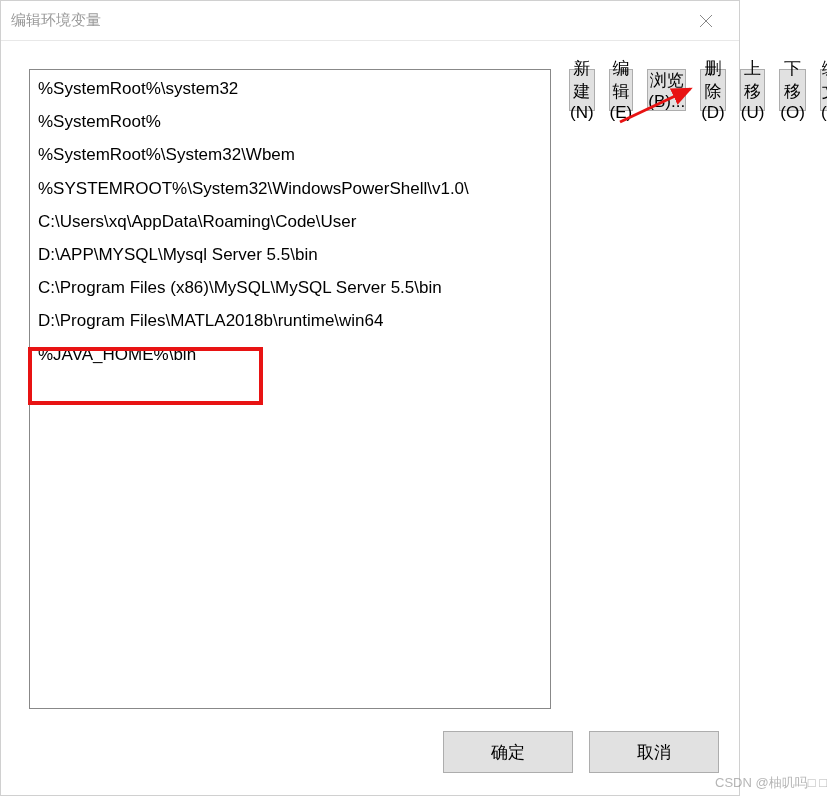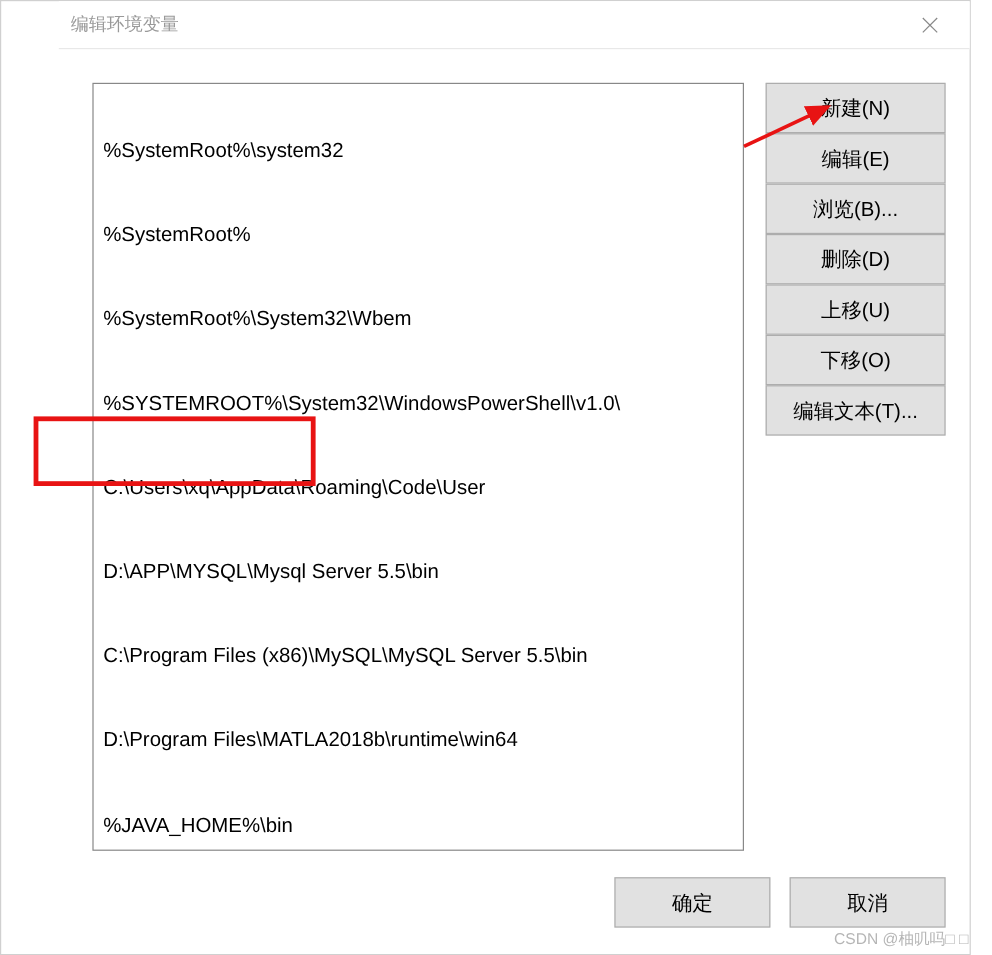--- a/index.html
+++ b/index.html
@@ -9,27 +9,26 @@
     }
     body {
       font-family: "Microsoft YaHei", "Segoe UI", sans-serif;
       background: #fff;
       width: 827px;
       height: 796px;
       position: relative;
       overflow: hidden;
     }
     .dialog {
-      width: 809px;
+      width: 740px;
       height: 796px;
       border: 1px solid #d0d0d0;
       background: #fff;
       display: flex;
       flex-direction: column;
-      padding-left: 48px;
     }
     .titlebar {
       height: 40px;
       display: flex;
       align-items: center;
       padding: 0 10px;
       border-bottom: 1px solid #e8e8e8;
       background: #fff;
     }
     .titlebar-title {
@@ -69,35 +68,35 @@
     .listbox-inner {
       padding: 2px 0;
     }
     .list-item {
       font-size: 17px;
       color: #000;
       padding: 3px 8px 3px 8px;
       line-height: 1.6;
       white-space: nowrap;
       cursor: default;
-      margin-top: 37px;
     }
     .highlight-box {
       position: absolute;
       border: 4px solid #e81313;
       left: 28px;
       top: 347px;
       width: 235px;
       height: 58px;
       pointer-events: none;
     }
     .side-buttons {
       width: 150px;
       display: flex;
-      flex-direction: column;
+      flex-direction: row;
+      gap: 14px;
     }
     .btn {
       height: 42px;
       border: 1px solid #adadad;
       background: #e1e1e1;
       font-size: 17px;
       color: #000;
       cursor: pointer;
       display: flex;
       align-items: center;
@@ -117,21 +116,21 @@
       width: 130px;
     }
     .arrow {
       position: absolute;
       left: 615px;
       top: 77px;
       pointer-events: none;
     }
     .watermark {
       position: absolute;
-      right: 20px;
+      right: 0;
       bottom: 4px;
       font-size: 13px;
       color: rgba(120,120,120,0.55);
       font-family: sans-serif;
     }
   </style>
 </head>
 <body>
 
 <div class="dialog">

